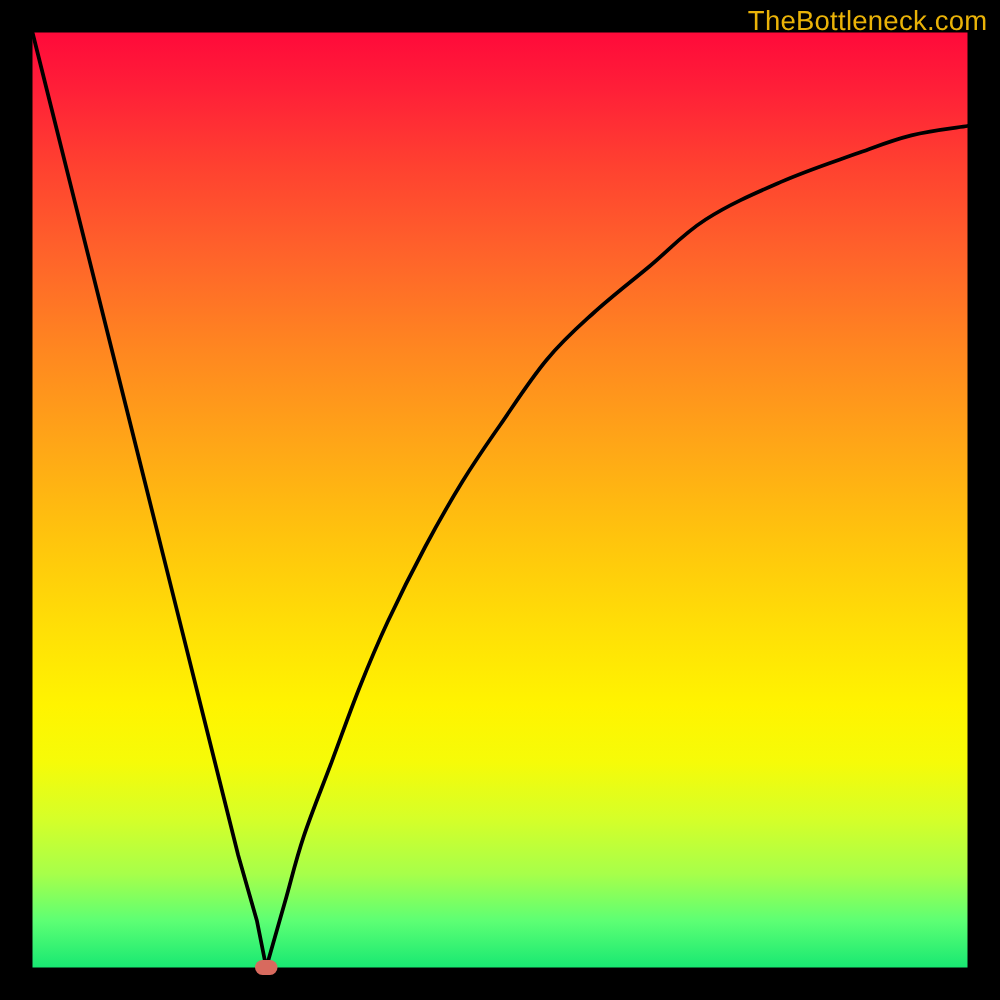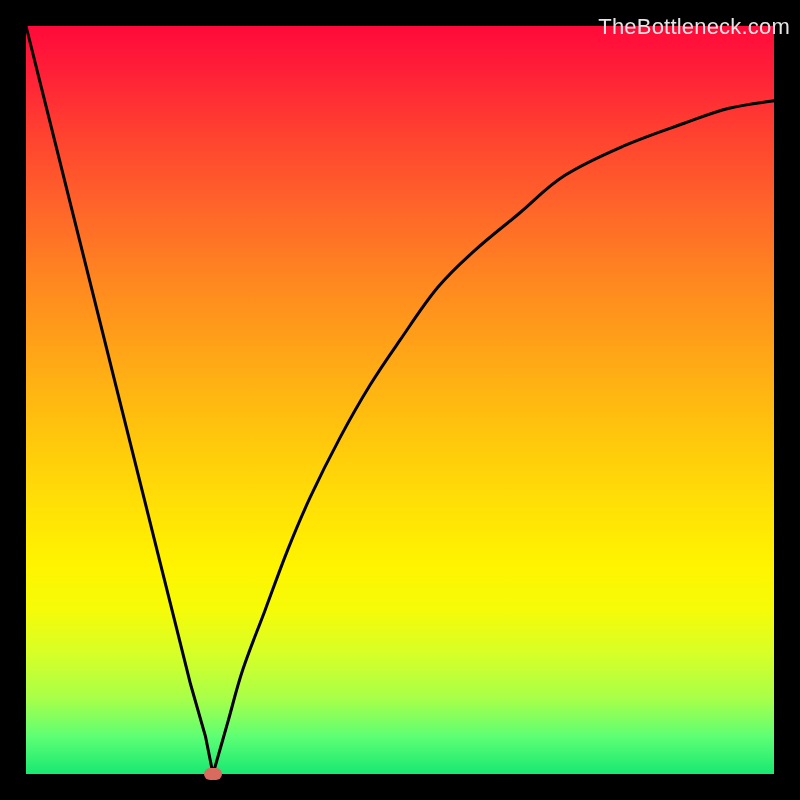--- a/index.html
+++ b/index.html
@@ -39,26 +39,25 @@
       #d6ff28 84%,
       #a7ff4a 90%,
       #5dff74 95%,
       #18e872 100%
     );
   }
   .watermark {
     position: absolute;
     top: 4px;
     right: 10px;
-    color: #e5e5e5;
+    color: #eab308;
     font-size: 22px;
     font-weight: 500;
     letter-spacing: 0.2px;
     user-select: none;
-    margin-top: 10px;
   }
   svg.curve {
     position: absolute;
     left: 0;
     top: 0;
     width: 748px;
     height: 748px;
     overflow: visible;
   }
   .marker {

